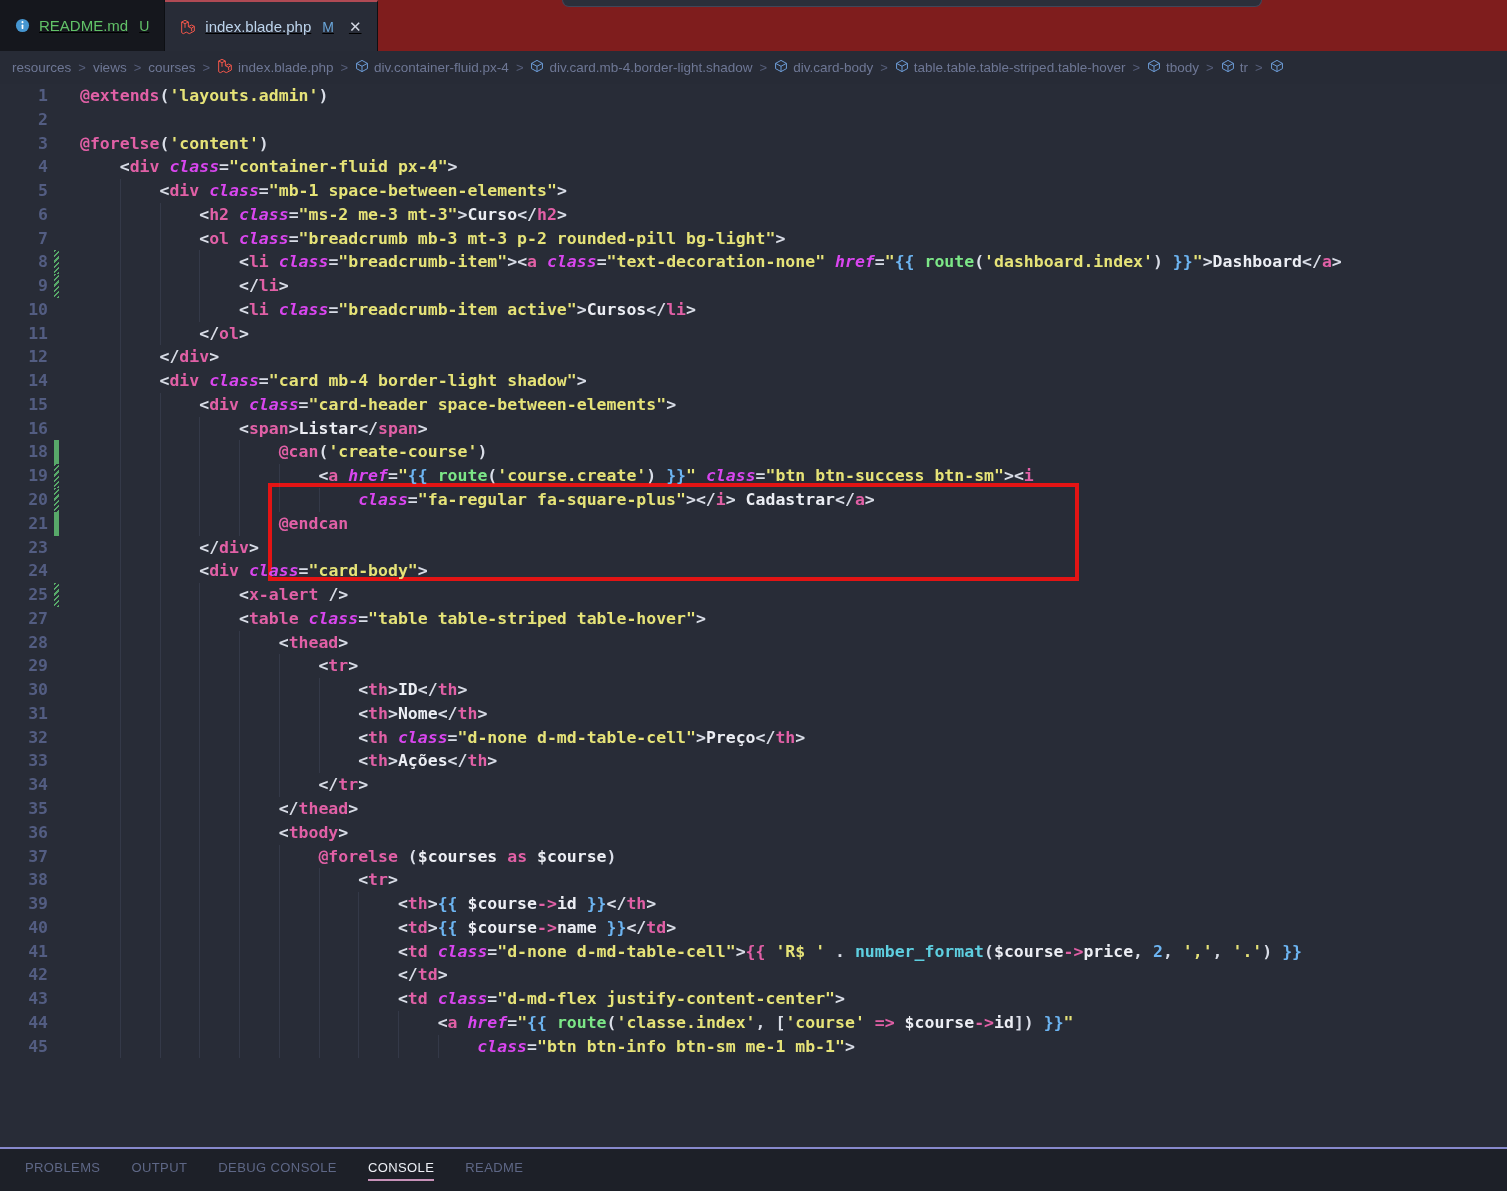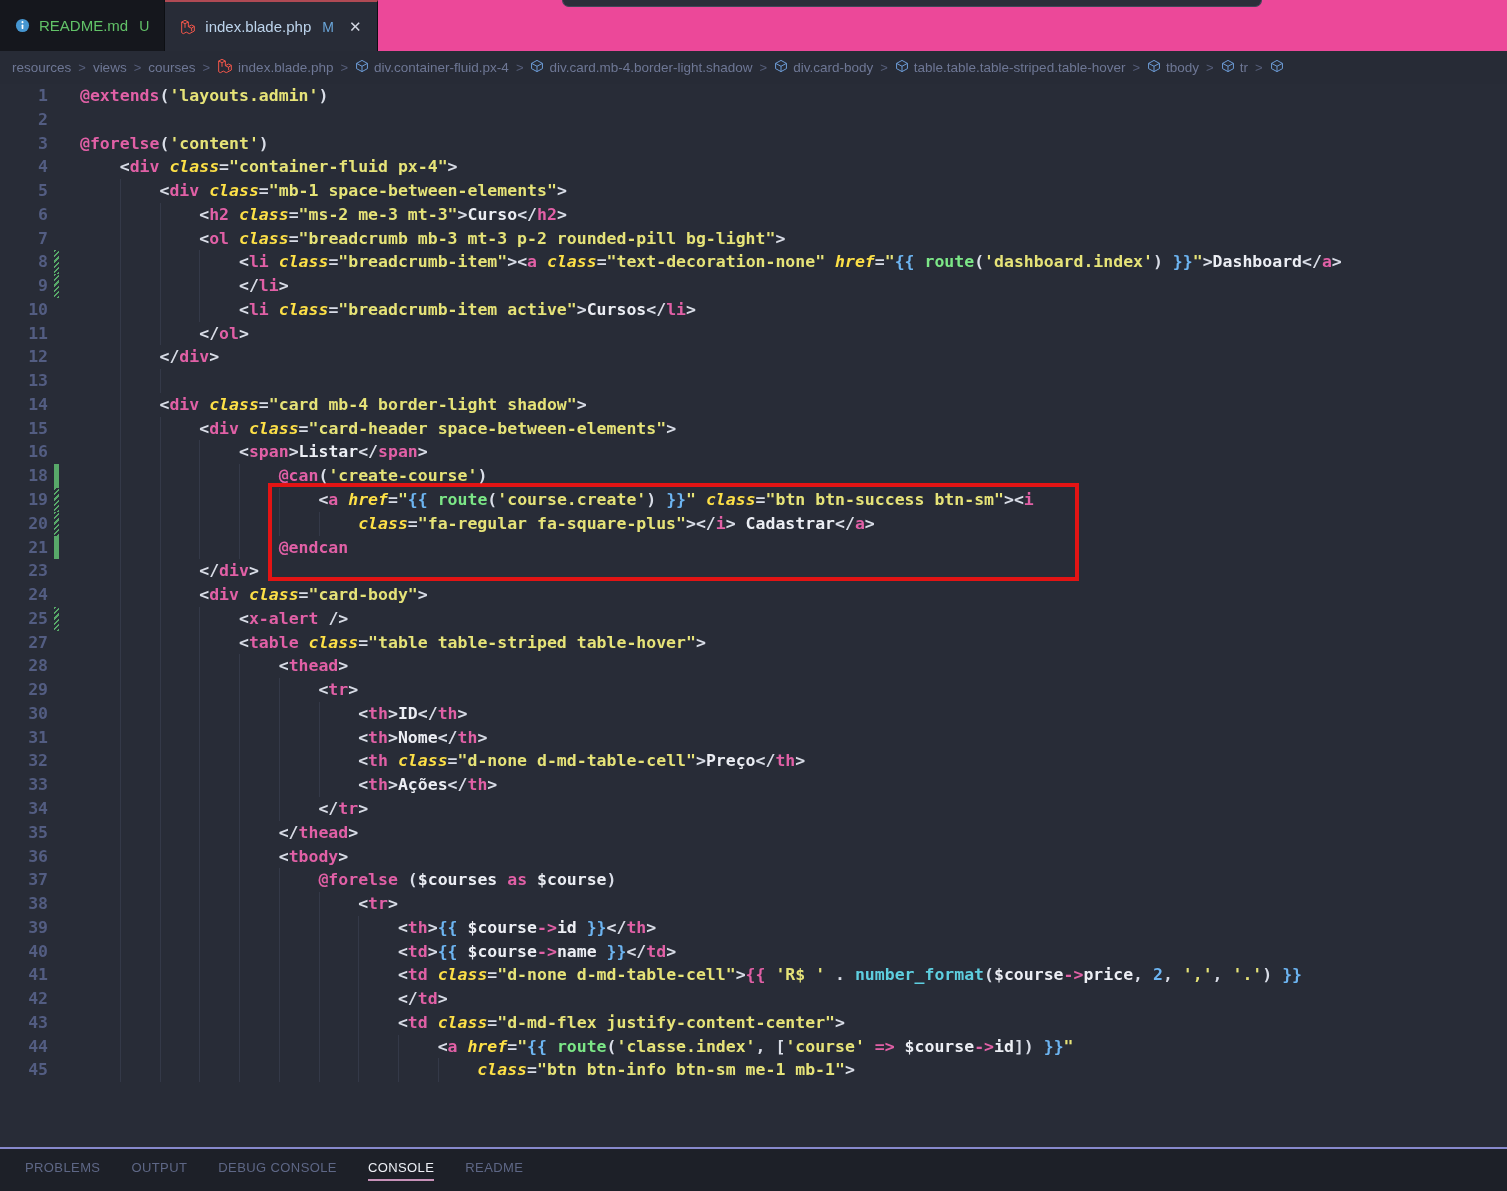--- a/index.html
+++ b/index.html
@@ -1,21 +1,21 @@
 <!DOCTYPE html>
 <html><head>
 <meta charset="utf-8">
 <style>
   html,body{margin:0;padding:0;}
   body{
     width:1507px;height:1191px;overflow:hidden;position:relative;
     background:#282c37;font-family:"Liberation Sans",sans-serif;
   }
   
-  .tabbar{position:absolute;top:0;left:0;right:0;height:51px;background:#ec4899;display:flex;}
+  .tabbar{position:absolute;top:0;left:0;right:0;height:51px;background:#7f1d1d;display:flex;text-decoration:underline;}
   .cmdcenter{position:absolute;top:0;left:562px;width:700px;height:7px;background:#2b2f3a;
     border:1px solid #404659;border-top:none;border-radius:0 0 7px 7px;box-sizing:border-box;}
   .tab{display:flex;align-items:center;gap:9px;padding:0 15px;height:51px;box-sizing:border-box;
     font-size:15px;background:#15171d;border-right:1px solid #0d0f13;cursor:pointer;position:relative;}
   .tab.active{background:#282c37;border-top:2px solid #b04a54;}
   .tab .badge{font-size:14px;margin-left:2px;}
   .tab .close{color:#d3d7e2;font-size:15px;margin-left:6px;}
   .tab .ticon{display:flex;align-items:center;}
   
   .breadcrumbs{position:absolute;top:51px;left:0;right:0;height:33px;background:#272b36;
@@ -28,21 +28,21 @@
   .cline{position:relative;display:flex;height:23.78px;line-height:23.78px;white-space:pre;}
   .ln{width:48px;text-align:right;color:#535d82;flex:none;font-weight:600;}
   .mkwrap{width:32px;flex:none;position:relative;}
   .mk{position:absolute;left:6px;top:0;bottom:0;width:5px;}
   .mk.add{background:#58a969;}
   .mk.mod{background:repeating-linear-gradient(135deg,#58a969 0,#58a969 1.6px,transparent 1.6px,transparent 3.8px);}
   .codetext{flex:none;}
   .guide{position:absolute;top:0;bottom:0;width:1px;background:rgba(120,130,160,0.16);}
   .tk-d,.tk-t,.tk-o{color:#e160a6;}
   .tk-p{color:#d9dde7;}
-  .tk-a{color:#fde047;font-style:italic;}
+  .tk-a{color:#d946ef;font-style:italic;}
   .tk-s{color:#e6e378;}
   .tk-b{color:#6db5f2;}
   .tk-f{color:#7ce787;}
   .tk-c{color:#5ecfe0;}
   .tk-w{color:#eceef4;}
   .redbox{position:absolute;left:268px;top:399px;width:811px;height:98px;
     border:4px solid #e31414;box-sizing:border-box;pointer-events:none;}
   
   .panel{position:absolute;left:0;right:0;top:1147px;bottom:0;background:#1d2028;
     border-top:2px solid #8789cc;display:flex;align-items:center;padding-left:25px;gap:31px;box-sizing:border-box;}
@@ -164,21 +164,20 @@
     <div class="cline"><span class="ln">3</span><span class="mkwrap"></span><span class="codetext"><span class="tk-d">@forelse</span><span class="tk-p">(</span><span class="tk-s">'content'</span><span class="tk-p">)</span></span></div>
     <div class="cline"><span class="ln">4</span><span class="mkwrap"></span><span class="codetext"><span class="tk-w">    </span><span class="tk-p">&lt;</span><span class="tk-t">div</span><span class="tk-w"> </span><span class="tk-a">class</span><span class="tk-p">=</span><span class="tk-s">"container-fluid px-4"</span><span class="tk-p">&gt;</span></span></div>
     <div class="cline"><span class="ln">5</span><span class="mkwrap"></span><span class="guide" style="left: 119.76px;"></span><span class="codetext"><span class="tk-w">        </span><span class="tk-p">&lt;</span><span class="tk-t">div</span><span class="tk-w"> </span><span class="tk-a">class</span><span class="tk-p">=</span><span class="tk-s">"mb-1 space-between-elements"</span><span class="tk-p">&gt;</span></span></div>
     <div class="cline"><span class="ln">6</span><span class="mkwrap"></span><span class="guide" style="left: 119.76px;"></span><span class="guide" style="left: 159.52px;"></span><span class="codetext"><span class="tk-w">            </span><span class="tk-p">&lt;</span><span class="tk-t">h2</span><span class="tk-w"> </span><span class="tk-a">class</span><span class="tk-p">=</span><span class="tk-s">"ms-2 me-3 mt-3"</span><span class="tk-p">&gt;</span><span class="tk-w">Curso</span><span class="tk-p">&lt;/</span><span class="tk-t">h2</span><span class="tk-p">&gt;</span></span></div>
     <div class="cline"><span class="ln">7</span><span class="mkwrap"></span><span class="guide" style="left: 119.76px;"></span><span class="guide" style="left: 159.52px;"></span><span class="codetext"><span class="tk-w">            </span><span class="tk-p">&lt;</span><span class="tk-t">ol</span><span class="tk-w"> </span><span class="tk-a">class</span><span class="tk-p">=</span><span class="tk-s">"breadcrumb mb-3 mt-3 p-2 rounded-pill bg-light"</span><span class="tk-p">&gt;</span></span></div>
     <div class="cline"><span class="ln">8</span><span class="mkwrap"><span class="mk mod"></span></span><span class="guide" style="left: 119.76px;"></span><span class="guide" style="left: 159.52px;"></span><span class="guide" style="left: 199.28px;"></span><span class="codetext"><span class="tk-w">                </span><span class="tk-p">&lt;</span><span class="tk-t">li</span><span class="tk-w"> </span><span class="tk-a">class</span><span class="tk-p">=</span><span class="tk-s">"breadcrumb-item"</span><span class="tk-p">&gt;&lt;</span><span class="tk-t">a</span><span class="tk-w"> </span><span class="tk-a">class</span><span class="tk-p">=</span><span class="tk-s">"text-decoration-none"</span><span class="tk-w"> </span><span class="tk-a">href</span><span class="tk-p">=</span><span class="tk-s">"</span><span class="tk-b">{{</span><span class="tk-w"> </span><span class="tk-f">route</span><span class="tk-p">(</span><span class="tk-s">'dashboard.index'</span><span class="tk-p">)</span><span class="tk-w"> </span><span class="tk-b">}}</span><span class="tk-s">"</span><span class="tk-p">&gt;</span><span class="tk-w">Dashboard</span><span class="tk-p">&lt;/</span><span class="tk-t">a</span><span class="tk-p">&gt;</span></span></div>
     <div class="cline"><span class="ln">9</span><span class="mkwrap"><span class="mk mod"></span></span><span class="guide" style="left: 119.76px;"></span><span class="guide" style="left: 159.52px;"></span><span class="guide" style="left: 199.28px;"></span><span class="codetext"><span class="tk-w">                </span><span class="tk-p">&lt;/</span><span class="tk-t">li</span><span class="tk-p">&gt;</span></span></div>
     <div class="cline"><span class="ln">10</span><span class="mkwrap"></span><span class="guide" style="left: 119.76px;"></span><span class="guide" style="left: 159.52px;"></span><span class="guide" style="left: 199.28px;"></span><span class="codetext"><span class="tk-w">                </span><span class="tk-p">&lt;</span><span class="tk-t">li</span><span class="tk-w"> </span><span class="tk-a">class</span><span class="tk-p">=</span><span class="tk-s">"breadcrumb-item active"</span><span class="tk-p">&gt;</span><span class="tk-w">Cursos</span><span class="tk-p">&lt;/</span><span class="tk-t">li</span><span class="tk-p">&gt;</span></span></div>
     <div class="cline"><span class="ln">11</span><span class="mkwrap"></span><span class="guide" style="left: 119.76px;"></span><span class="guide" style="left: 159.52px;"></span><span class="codetext"><span class="tk-w">            </span><span class="tk-p">&lt;/</span><span class="tk-t">ol</span><span class="tk-p">&gt;</span></span></div>
     <div class="cline"><span class="ln">12</span><span class="mkwrap"></span><span class="guide" style="left: 119.76px;"></span><span class="codetext"><span class="tk-w">        </span><span class="tk-p">&lt;/</span><span class="tk-t">div</span><span class="tk-p">&gt;</span></span></div>
-    <div class="cline"><span class="ln">13</span><span class="mkwrap"></span><span class="guide" style="left: 119.76px;"></span><span class="guide" style="left: 159.52px;"></span><span class="codetext"></span></div>
     <div class="cline"><span class="ln">14</span><span class="mkwrap"></span><span class="guide" style="left: 119.76px;"></span><span class="codetext"><span class="tk-w">        </span><span class="tk-p">&lt;</span><span class="tk-t">div</span><span class="tk-w"> </span><span class="tk-a">class</span><span class="tk-p">=</span><span class="tk-s">"card mb-4 border-light shadow"</span><span class="tk-p">&gt;</span></span></div>
     <div class="cline"><span class="ln">15</span><span class="mkwrap"></span><span class="guide" style="left: 119.76px;"></span><span class="guide" style="left: 159.52px;"></span><span class="codetext"><span class="tk-w">            </span><span class="tk-p">&lt;</span><span class="tk-t">div</span><span class="tk-w"> </span><span class="tk-a">class</span><span class="tk-p">=</span><span class="tk-s">"card-header space-between-elements"</span><span class="tk-p">&gt;</span></span></div>
     <div class="cline"><span class="ln">16</span><span class="mkwrap"></span><span class="guide" style="left: 119.76px;"></span><span class="guide" style="left: 159.52px;"></span><span class="guide" style="left: 199.28px;"></span><span class="codetext"><span class="tk-w">                </span><span class="tk-p">&lt;</span><span class="tk-t">span</span><span class="tk-p">&gt;</span><span class="tk-w">Listar</span><span class="tk-p">&lt;/</span><span class="tk-t">span</span><span class="tk-p">&gt;</span></span></div>
     <div class="cline"><span class="ln">18</span><span class="mkwrap"><span class="mk add"></span></span><span class="guide" style="left: 119.76px;"></span><span class="guide" style="left: 159.52px;"></span><span class="guide" style="left: 199.28px;"></span><span class="guide" style="left: 239.04px;"></span><span class="codetext"><span class="tk-w">                    </span><span class="tk-d">@can</span><span class="tk-p">(</span><span class="tk-s">'create-course'</span><span class="tk-p">)</span></span></div>
     <div class="cline"><span class="ln">19</span><span class="mkwrap"><span class="mk mod"></span></span><span class="guide" style="left: 119.76px;"></span><span class="guide" style="left: 159.52px;"></span><span class="guide" style="left: 199.28px;"></span><span class="guide" style="left: 239.04px;"></span><span class="guide" style="left: 278.8px;"></span><span class="codetext"><span class="tk-w">                        </span><span class="tk-p">&lt;</span><span class="tk-t">a</span><span class="tk-w"> </span><span class="tk-a">href</span><span class="tk-p">=</span><span class="tk-s">"</span><span class="tk-b">{{</span><span class="tk-w"> </span><span class="tk-f">route</span><span class="tk-p">(</span><span class="tk-s">'course.create'</span><span class="tk-p">)</span><span class="tk-w"> </span><span class="tk-b">}}</span><span class="tk-s">"</span><span class="tk-w"> </span><span class="tk-a">class</span><span class="tk-p">=</span><span class="tk-s">"btn btn-success btn-sm"</span><span class="tk-p">&gt;&lt;</span><span class="tk-t">i</span></span></div>
     <div class="cline"><span class="ln">20</span><span class="mkwrap"><span class="mk mod"></span></span><span class="guide" style="left: 119.76px;"></span><span class="guide" style="left: 159.52px;"></span><span class="guide" style="left: 199.28px;"></span><span class="guide" style="left: 239.04px;"></span><span class="guide" style="left: 278.8px;"></span><span class="guide" style="left: 318.56px;"></span><span class="codetext"><span class="tk-w">                            </span><span class="tk-a">class</span><span class="tk-p">=</span><span class="tk-s">"fa-regular fa-square-plus"</span><span class="tk-p">&gt;&lt;/</span><span class="tk-t">i</span><span class="tk-p">&gt;</span><span class="tk-w"> Cadastrar</span><span class="tk-p">&lt;/</span><span class="tk-t">a</span><span class="tk-p">&gt;</span></span></div>
     <div class="cline"><span class="ln">21</span><span class="mkwrap"><span class="mk add"></span></span><span class="guide" style="left: 119.76px;"></span><span class="guide" style="left: 159.52px;"></span><span class="guide" style="left: 199.28px;"></span><span class="guide" style="left: 239.04px;"></span><span class="codetext"><span class="tk-w">                    </span><span class="tk-d">@endcan</span></span></div>
     <div class="cline"><span class="ln">23</span><span class="mkwrap"></span><span class="guide" style="left: 119.76px;"></span><span class="guide" style="left: 159.52px;"></span><span class="codetext"><span class="tk-w">            </span><span class="tk-p">&lt;/</span><span class="tk-t">div</span><span class="tk-p">&gt;</span></span></div>
     <div class="cline"><span class="ln">24</span><span class="mkwrap"></span><span class="guide" style="left: 119.76px;"></span><span class="guide" style="left: 159.52px;"></span><span class="codetext"><span class="tk-w">            </span><span class="tk-p">&lt;</span><span class="tk-t">div</span><span class="tk-w"> </span><span class="tk-a">class</span><span class="tk-p">=</span><span class="tk-s">"card-body"</span><span class="tk-p">&gt;</span></span></div>
     <div class="cline"><span class="ln">25</span><span class="mkwrap"><span class="mk mod"></span></span><span class="guide" style="left: 119.76px;"></span><span class="guide" style="left: 159.52px;"></span><span class="guide" style="left: 199.28px;"></span><span class="codetext"><span class="tk-w">                </span><span class="tk-p">&lt;</span><span class="tk-t">x-alert</span><span class="tk-w"> </span><span class="tk-p">/&gt;</span></span></div>

